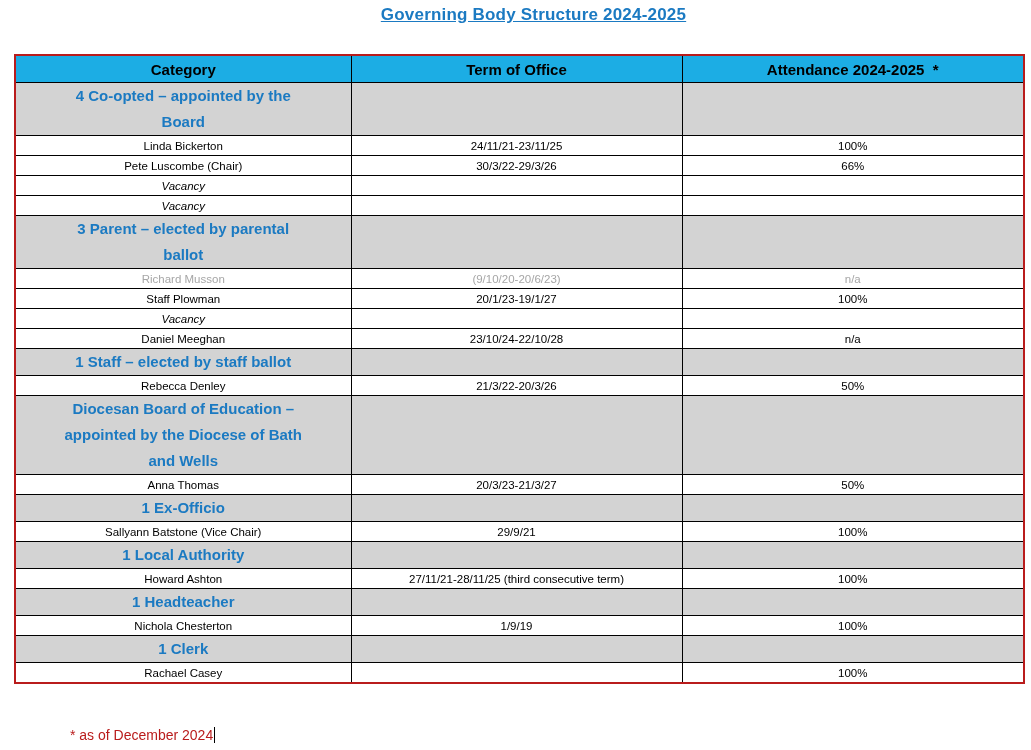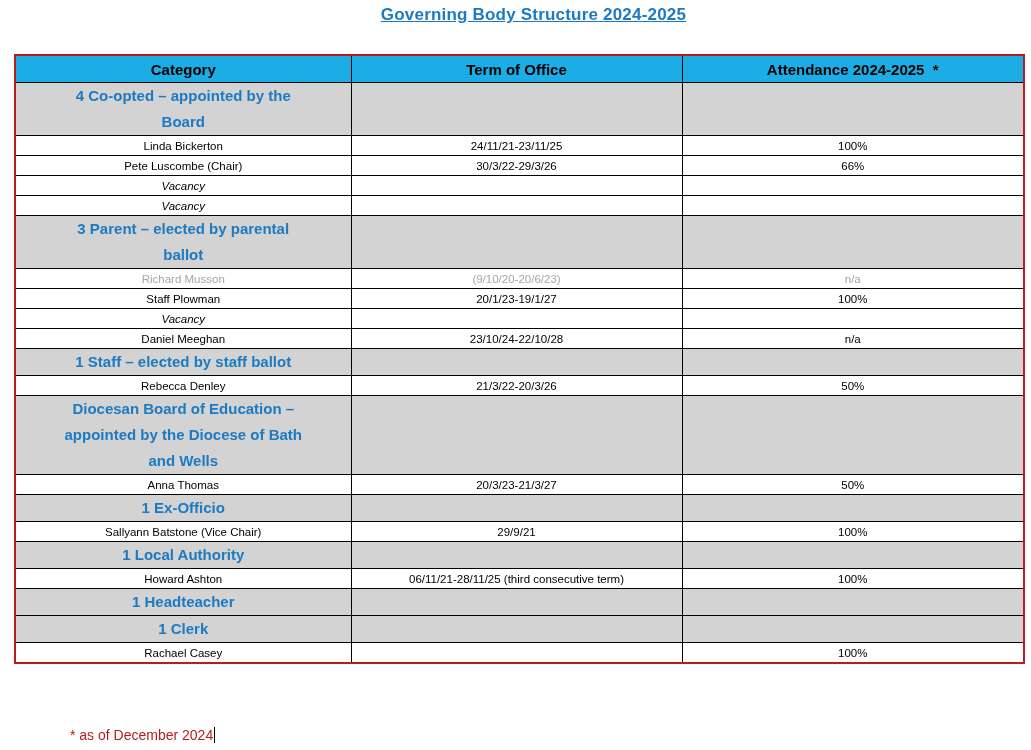--- a/index.html
+++ b/index.html
@@ -199,27 +199,32 @@
           <td>29/9/21</td>
           <td>100%</td>
         </tr>
         <tr class="section">
           <td>1 Local Authority</td>
           <td></td>
           <td></td>
         </tr>
         <tr class="data">
           <td>Howard Ashton</td>
-          <td>06/11/21-28/11/25 (third consecutive term)</td>
+          <td>27/11/21-28/11/25 (third consecutive term)</td>
           <td>100%</td>
         </tr>
         <tr class="section">
           <td>1 Headteacher</td>
           <td></td>
           <td></td>
+        </tr>
+        <tr class="data">
+          <td>Nichola Chesterton</td>
+          <td>1/9/19</td>
+          <td>100%</td>
         </tr>
         <tr class="section">
           <td>1 Clerk</td>
           <td></td>
           <td></td>
         </tr>
         <tr class="data">
           <td>Rachael Casey</td>
           <td></td>
           <td>100%</td>

